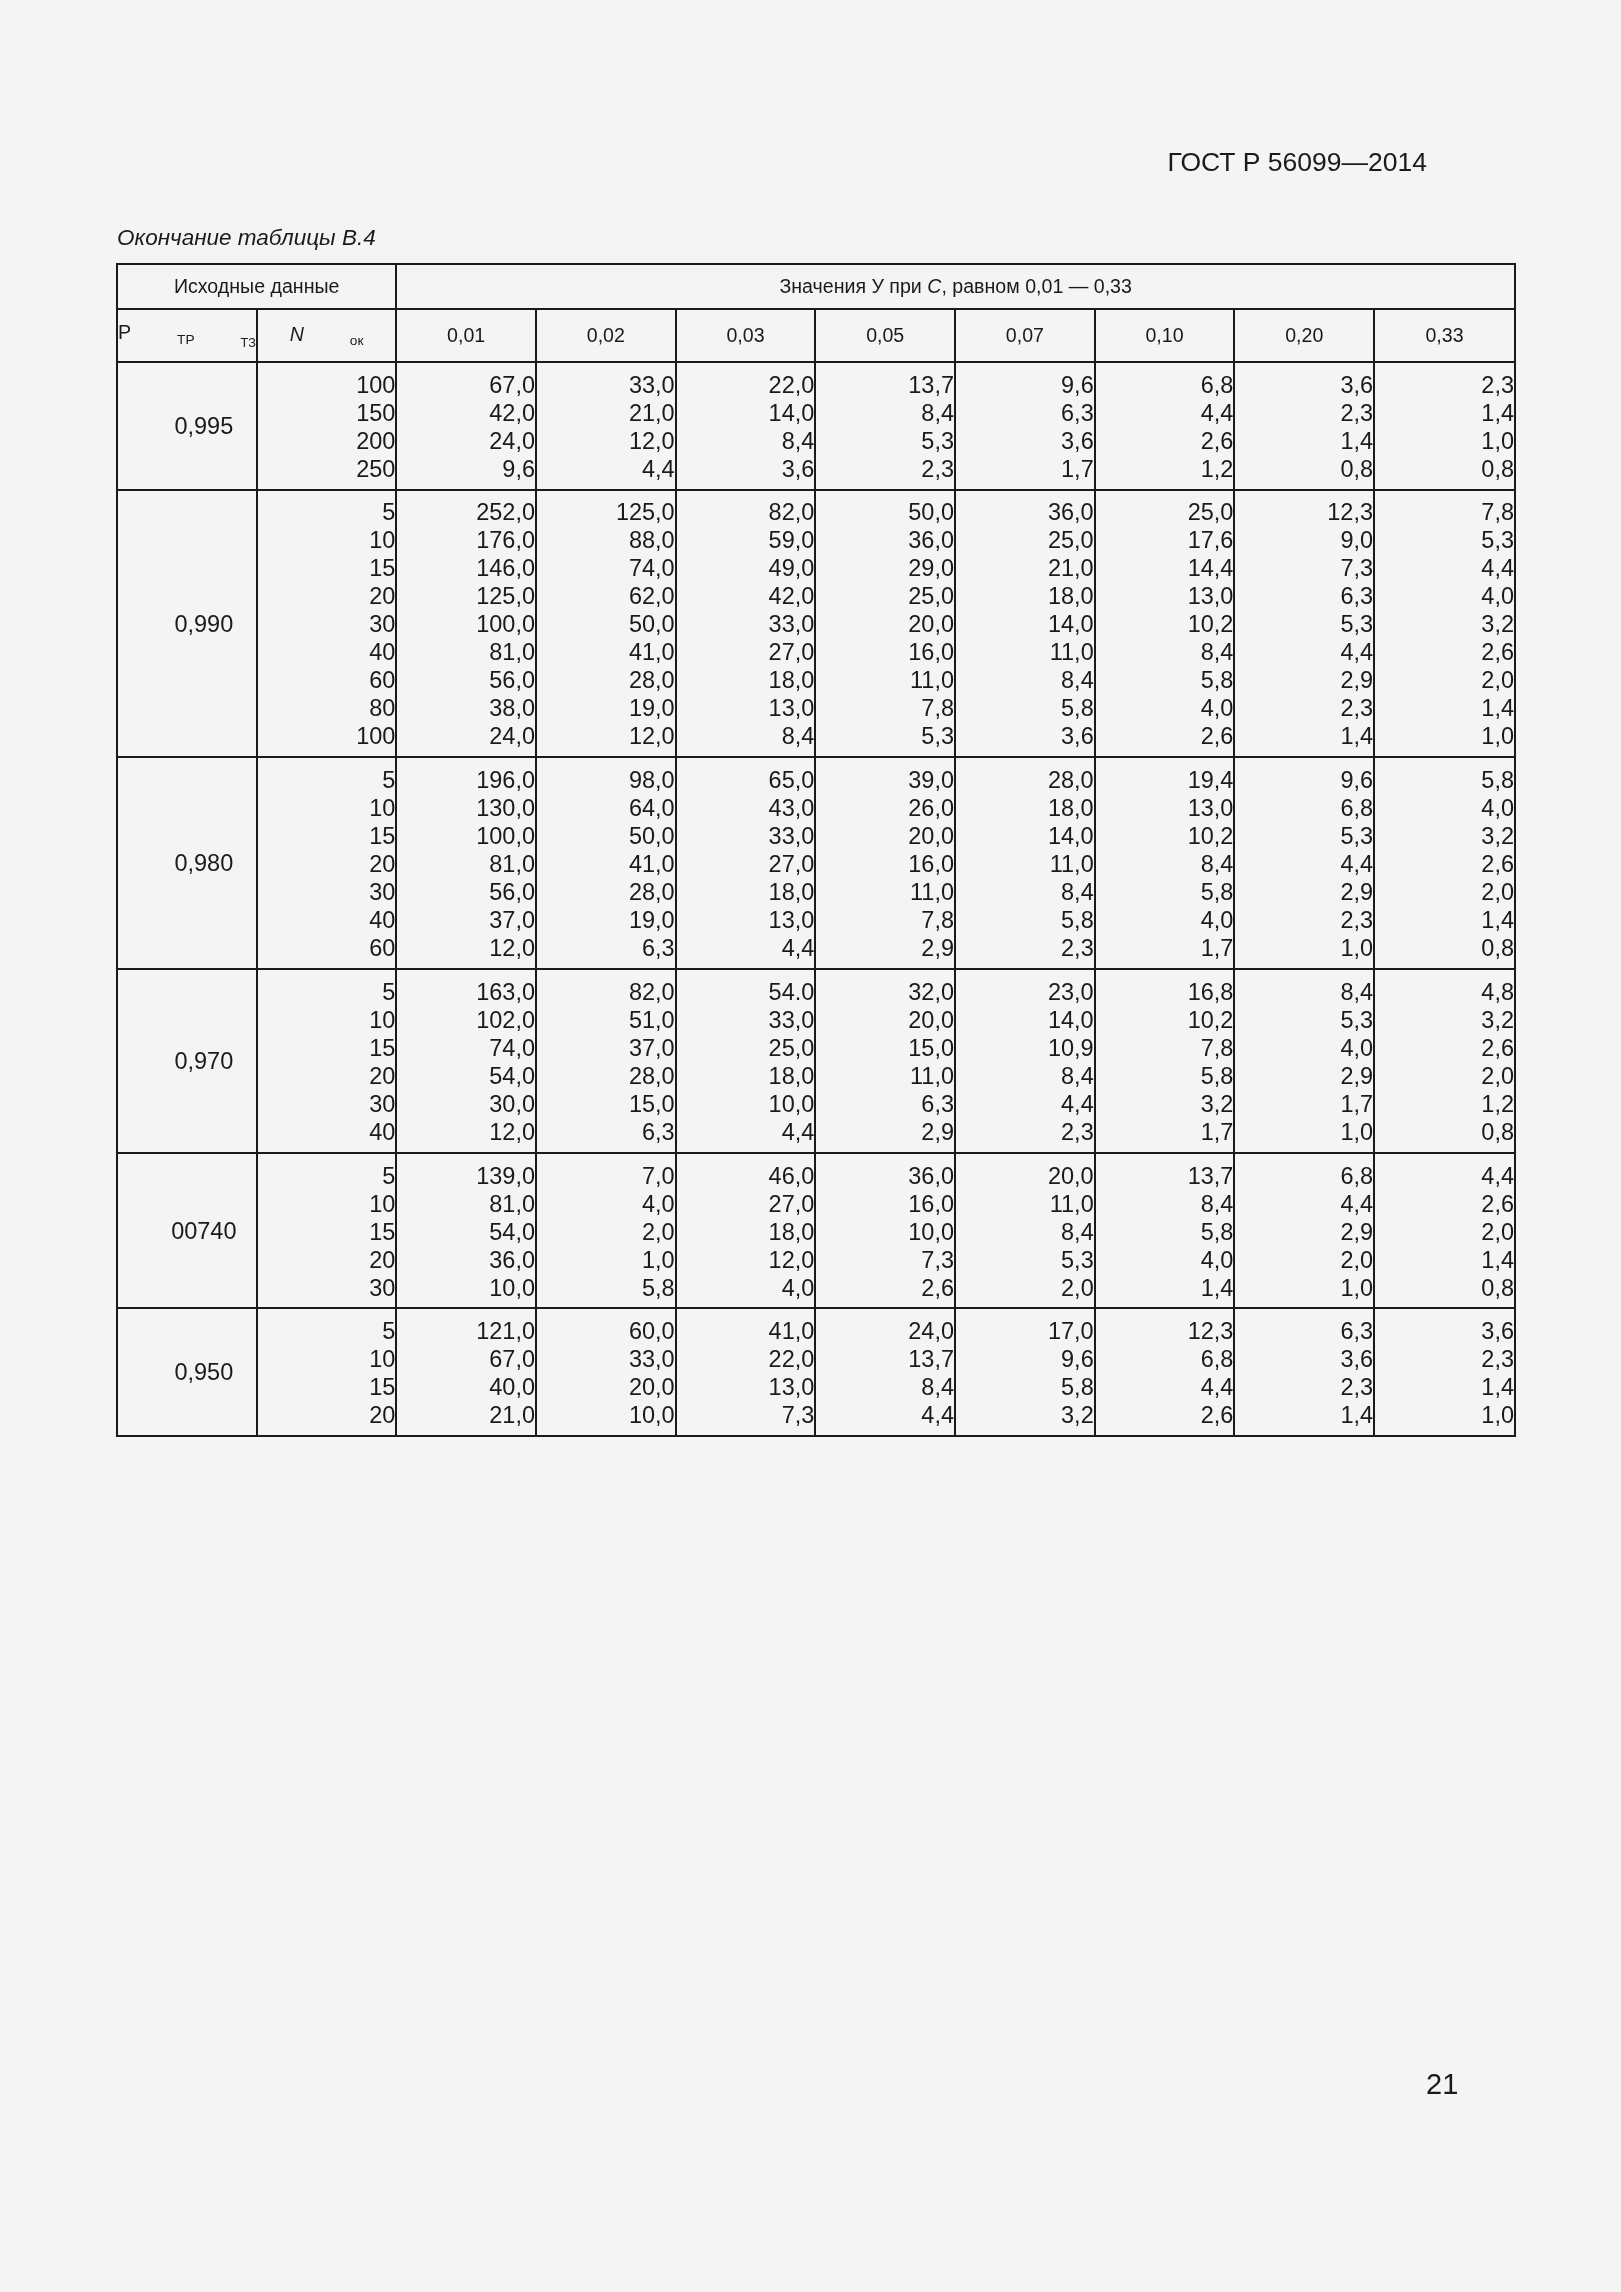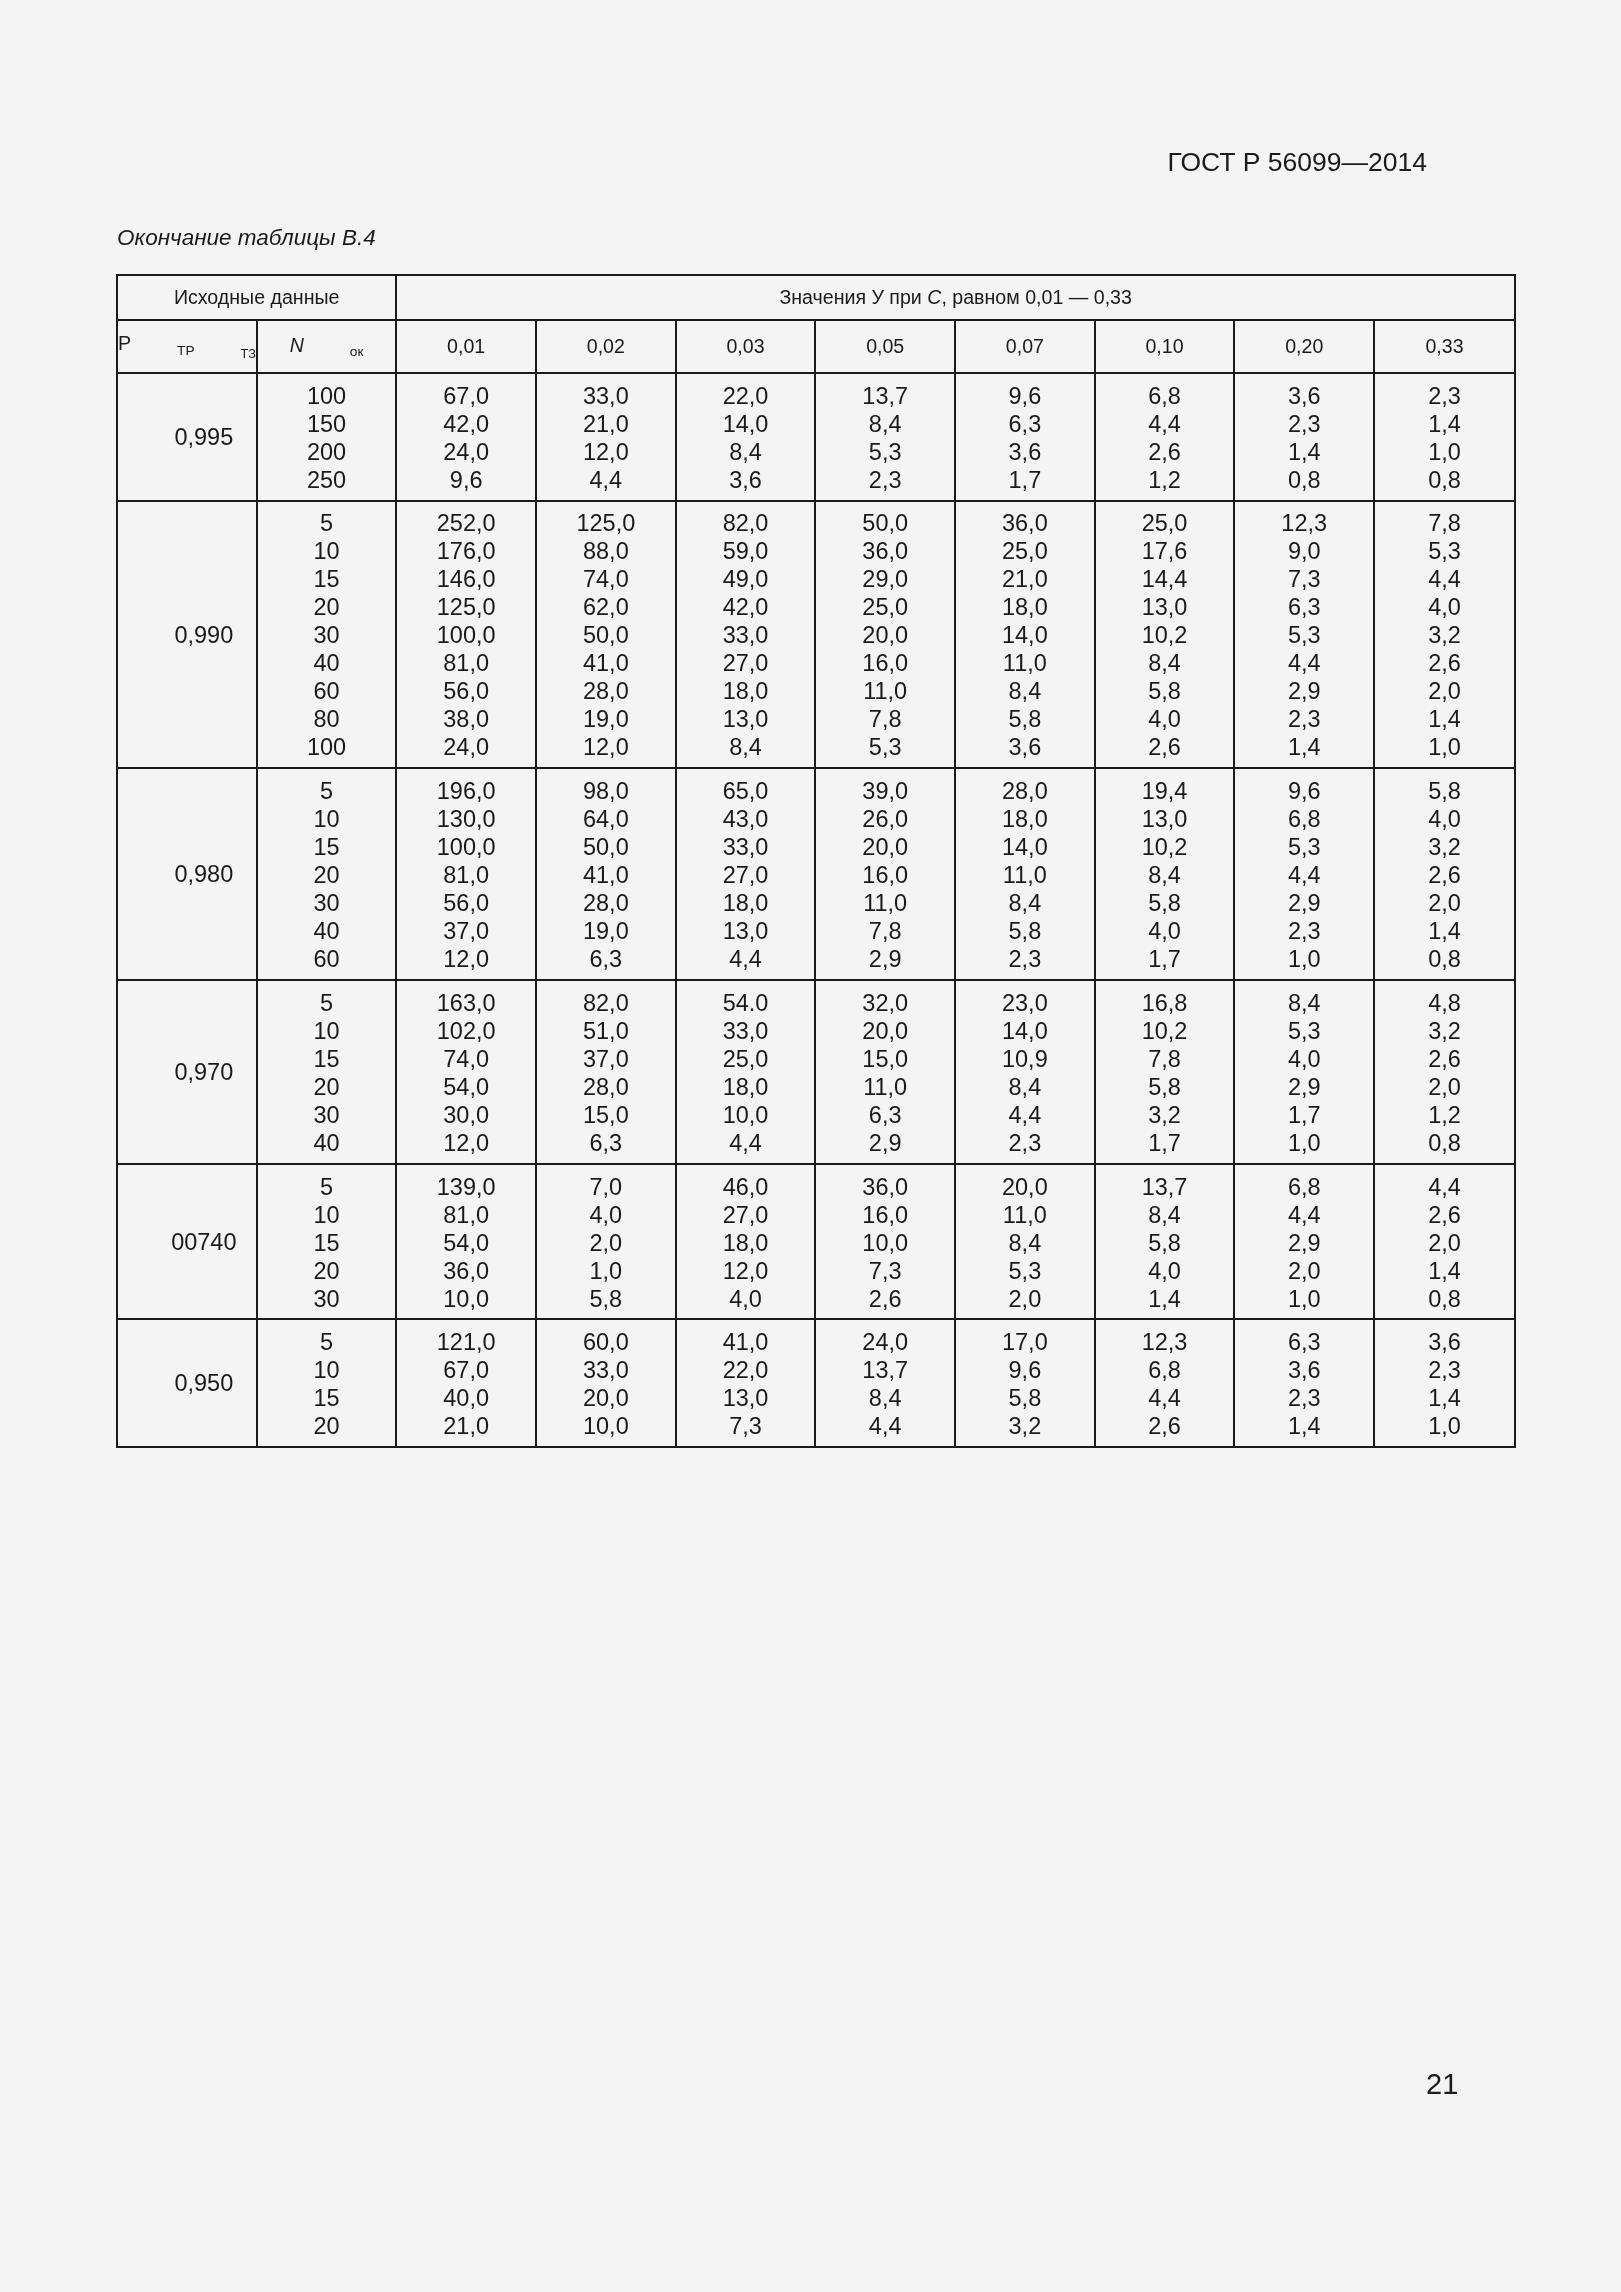--- a/index.html
+++ b/index.html
@@ -7,32 +7,32 @@
     width:1621px; height:2293px; background:#f4f4f4; position:relative;
     font-family:"Liberation Sans", sans-serif; color:#1a1a1a; overflow:hidden;
   }
   .doc-id {
     position:absolute; right:194px; top:147px; font-size:26.5px; font-weight:normal;
   }
   .caption {
     position:absolute; left:117px; top:225px; font-size:22.5px; font-style:italic;
   }
   table.main {
-    position:absolute; left:116px; top:274px; width:1400px;
+    position:absolute; left:116px; top:263px; width:1400px;
     border-collapse:collapse; table-layout:fixed;
   }
   table.main td {
     border:2.9px solid #1a1a1a; text-align:center; vertical-align:middle; padding:0;
   }
   .h1 td { height:43px; font-size:19.6px; }
   .h2 td { height:51px; font-size:19.6px; border-bottom:6.9px double #1a1a1a; }
   .h2 td sub { font-size:13.7px;margin-left:46px; }
   .h2 td sub sub { font-size:12.7px; }
   .grp td { font-size:23.5px; line-height:28px; }
-  .grp td.col { padding:7.8px 0 5.9px; }
+  .grp td.col { padding:7.8px 0 5.9px;text-align:right; }
   .grp td.p { font-size:23.5px;padding-left:34px; }
   .cellstack div { white-space:nowrap; }
   .page-num { position:absolute; left:1426px; top:2068px; font-size:29px; }
 </style>
 </head>
 <body>
 
 <div class="doc-id">ГОСТ Р 56099—2014</div>
 <div class="caption">Окончание таблицы В.4</div>
 

